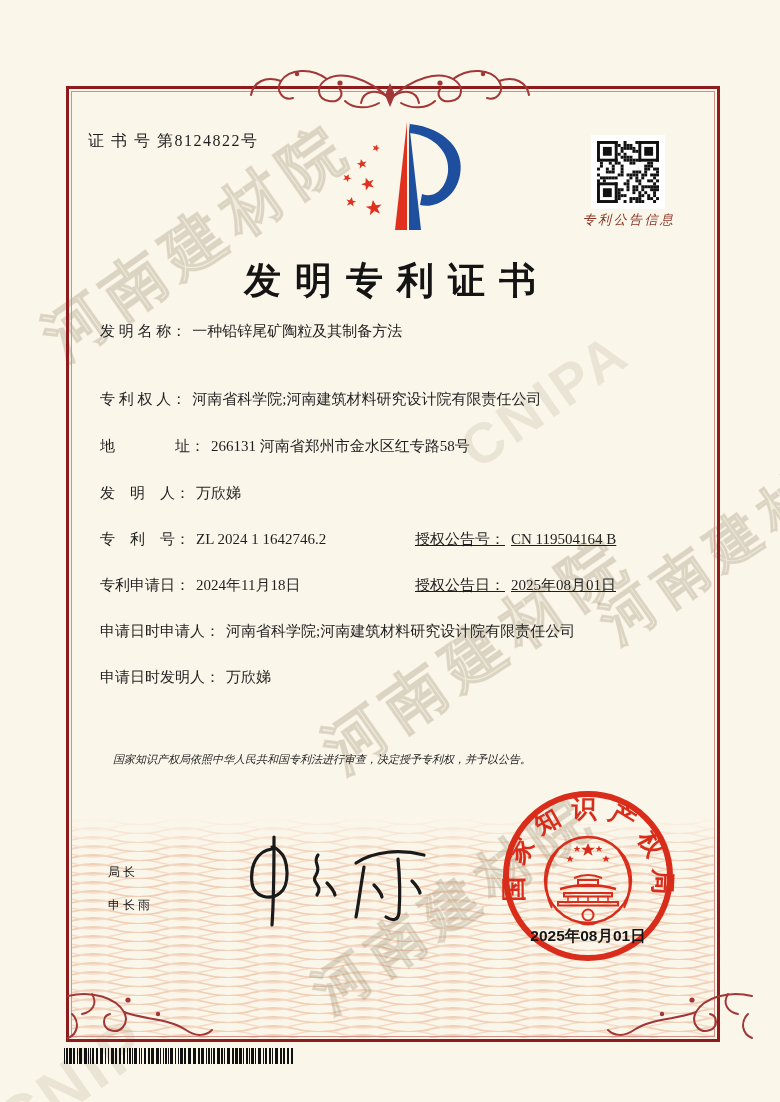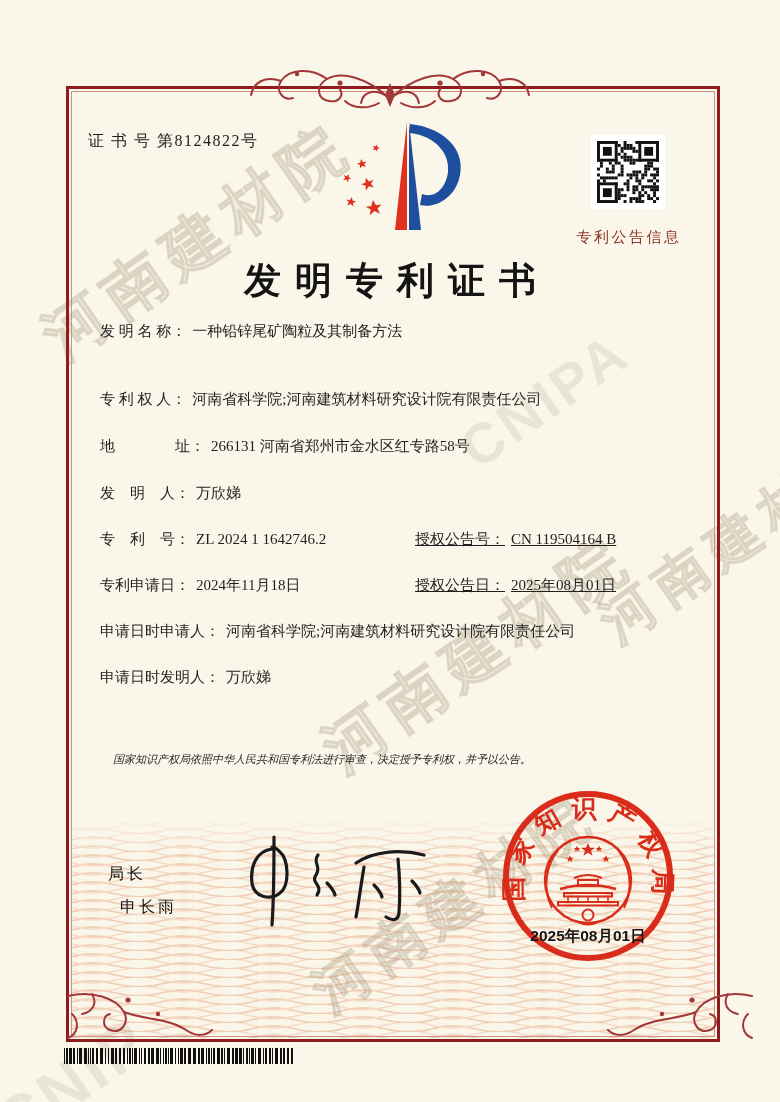--- a/index.html
+++ b/index.html
@@ -17,40 +17,40 @@
   .frame-inner{position:absolute;left:2px;top:2px;right:2px;bottom:2px;border:1px solid #cf9186;}
   
   .waveband{position:absolute;left:71px;top:816px;width:644px;height:222px;z-index:0;}
   .wavefade{position:absolute;left:71px;top:816px;width:644px;height:40px;z-index:0;
             background:linear-gradient(to bottom,#fbf6ea,rgba(251,246,234,0));}
   
   .certno{position:absolute;left:88px;top:131px;font-size:16px;letter-spacing:1.5px;z-index:2;}
   .logo{position:absolute;left:338px;top:116px;width:140px;height:122px;z-index:2;}
   .qrbox{position:absolute;left:591px;top:135px;width:74px;height:74px;background:#ffffff;z-index:2;}
   .qrbox svg{position:absolute;left:6px;top:6px;}
-  .qrcap{position:absolute;left:566px;top:228px;width:126px;text-align:center;font-size:15px;
-         color:#8b3626;letter-spacing:2.5px;z-index:2;}
+  .qrcap{position:absolute;left:566px;top:211px;width:126px;text-align:center;font-size:13px;
+         color:#8b3626;letter-spacing:2.5px;font-style:italic;z-index:2;}
   .title{position:absolute;left:66px;width:648px;top:234px;text-align:center;font-size:37px;
          font-weight:bold;letter-spacing:14px;text-indent:14px;color:#141414;z-index:2;margin-top:22px;}
   
   .frow{position:absolute;left:100px;width:590px;font-size:15px;white-space:nowrap;z-index:2;}
   .frow .val{margin-left:6px;}
   .frow .col2{position:absolute;left:315px;text-decoration:underline;}
   .r0{top:322px}.r1{top:390px}.r2{top:437px}.r3{top:484px}
   .r4{top:530px}.r5{top:576px}.r6{top:622px}.r7{top:668px}
   
   .legal{position:absolute;left:91px;top:744px;width:600px;font-size:11px;line-height:31px;
          font-style:italic;z-index:2;color:#242424;}
   .legal .l1{text-indent:2em;}
   .legal .l2{text-align:justify;}
   
-  .sigtitle{position:absolute;left:108px;top:864px;font-size:16px;letter-spacing:3px;z-index:2;
+  .sigtitle{position:absolute;left:108px;top:864px;font-size:12px;letter-spacing:3px;z-index:2;
             font-family:"Liberation Sans","DejaVu Sans",sans-serif;color:#141414;}
-  .signame{position:absolute;left:108px;top:897px;font-size:16px;letter-spacing:3px;z-index:2;
-           font-family:"Liberation Sans","DejaVu Sans",sans-serif;color:#141414;margin-left:12px;}
+  .signame{position:absolute;left:108px;top:897px;font-size:12px;letter-spacing:3px;z-index:2;
+           font-family:"Liberation Sans","DejaVu Sans",sans-serif;color:#141414;}
   .sig{position:absolute;left:232px;top:833px;z-index:2;}
   
   .seal{position:absolute;left:500px;top:788px;z-index:4;}
   
   .pageno{position:absolute;left:66px;width:648px;top:1001px;text-align:center;font-size:13.5px;z-index:2;}
   .barcode{position:absolute;left:64px;top:1048px;z-index:2;}
   
   .orn{position:absolute;z-index:4;pointer-events:none;}
   .orn-top{left:245px;top:57px;}
   .orn-bl{left:62px;top:988px;}

